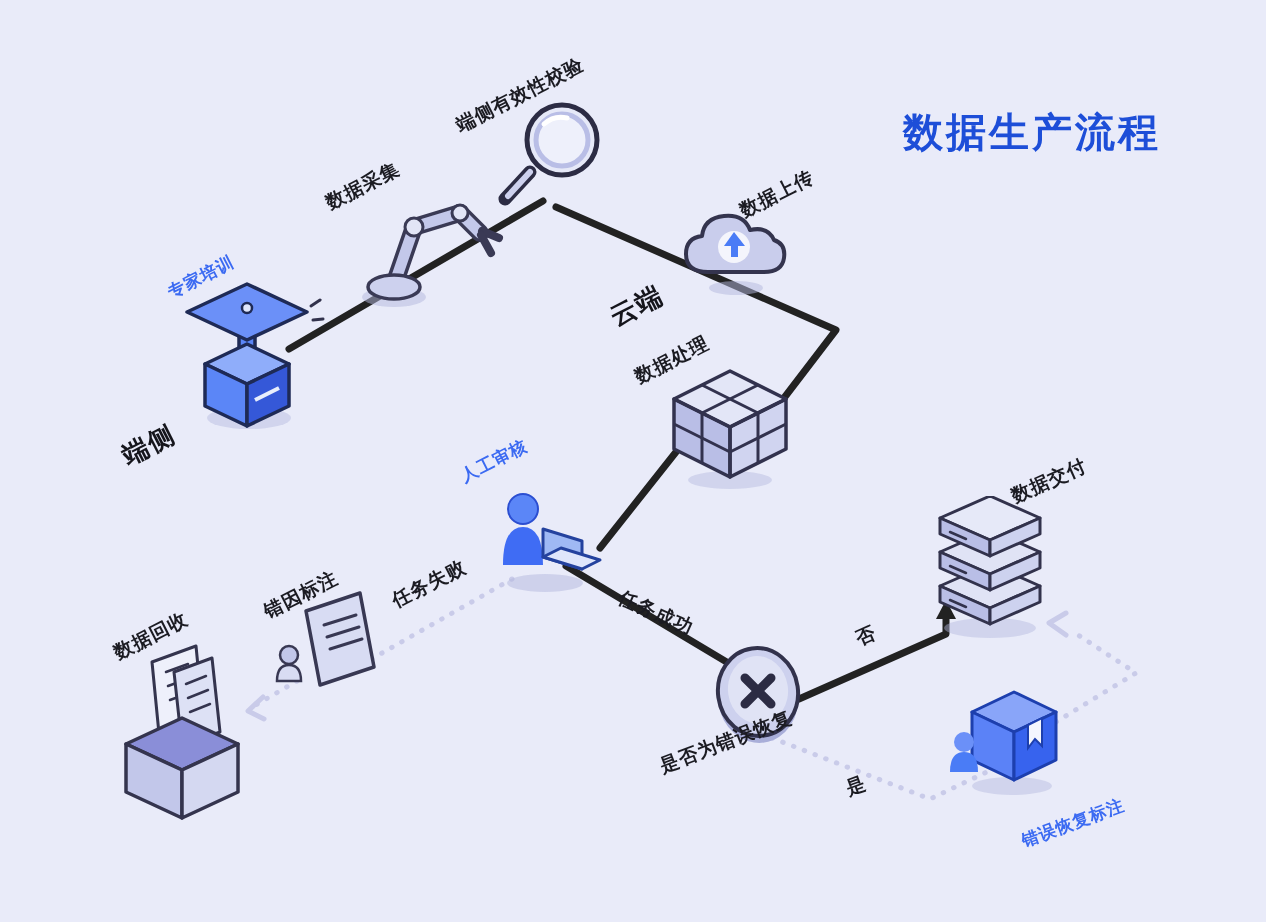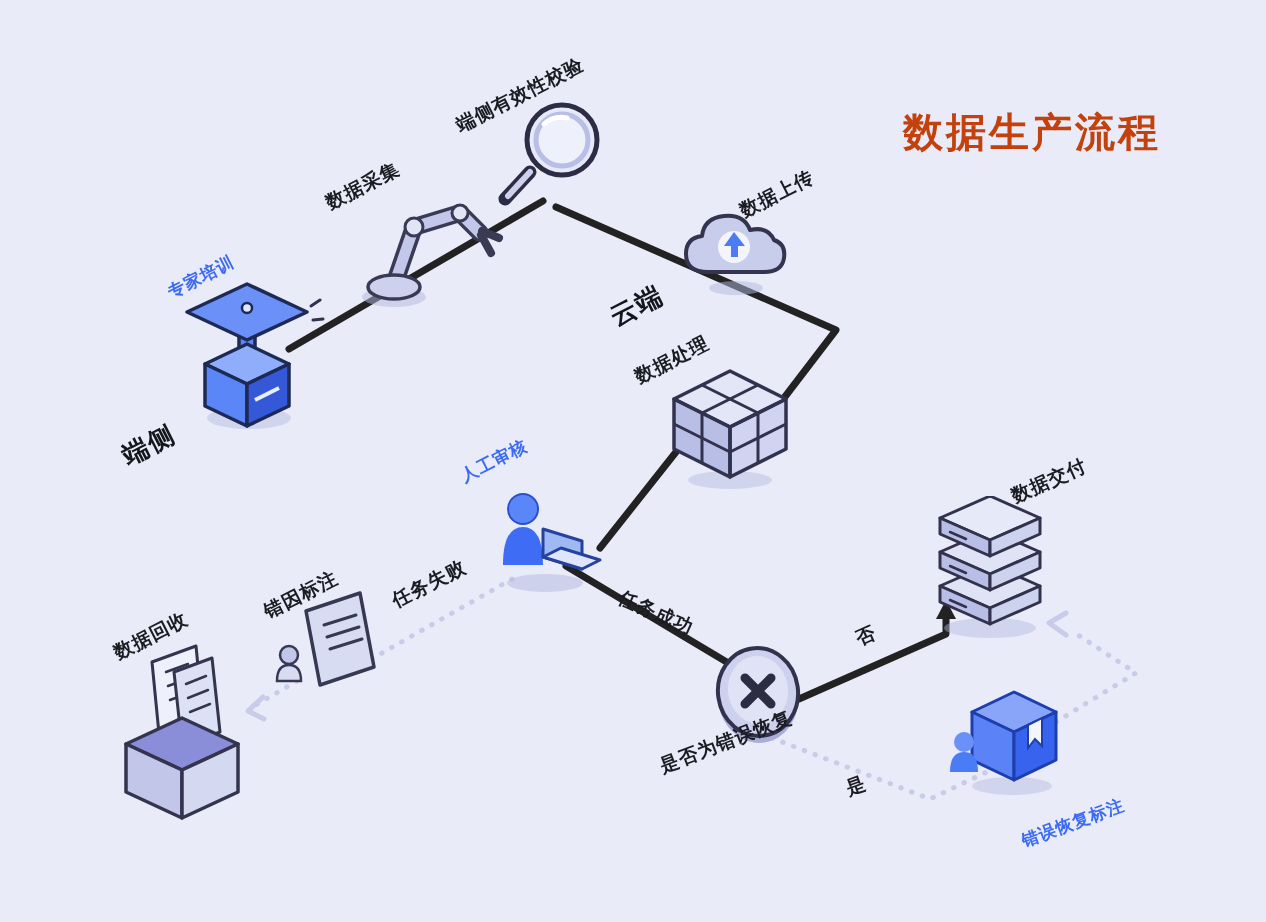--- a/index.html
+++ b/index.html
@@ -11,21 +11,21 @@
   svg.layer{position:absolute;left:0;top:0;}
   .icon{position:absolute;}
   .lbl{
     position:absolute;white-space:nowrap;
     transform:translate(-50%,-50%) rotate(var(--r,0deg));
     font-size:19px;font-weight:700;color:#1b1b22;letter-spacing:1px;
   }
   .lbl.blue{color:#3b6af2;font-size:17px;letter-spacing:1px;}
   .lbl.zone{font-size:26px;font-weight:800;color:#15151c;letter-spacing:2px;}
   .lbl.title{
-    font-size:40px;font-weight:800;color:#c2410c;letter-spacing:3px;
+    font-size:40px;font-weight:800;color:#1d4ed8;letter-spacing:3px;
     transform:translate(-50%,-50%);
   }
 </style>
 </head>
 <body>
 
 <div id="canvas">
 
   <svg class="layer" width="1266" height="922">
     <g stroke="#222222" stroke-width="7" fill="none" stroke-linecap="round" stroke-linejoin="round">

